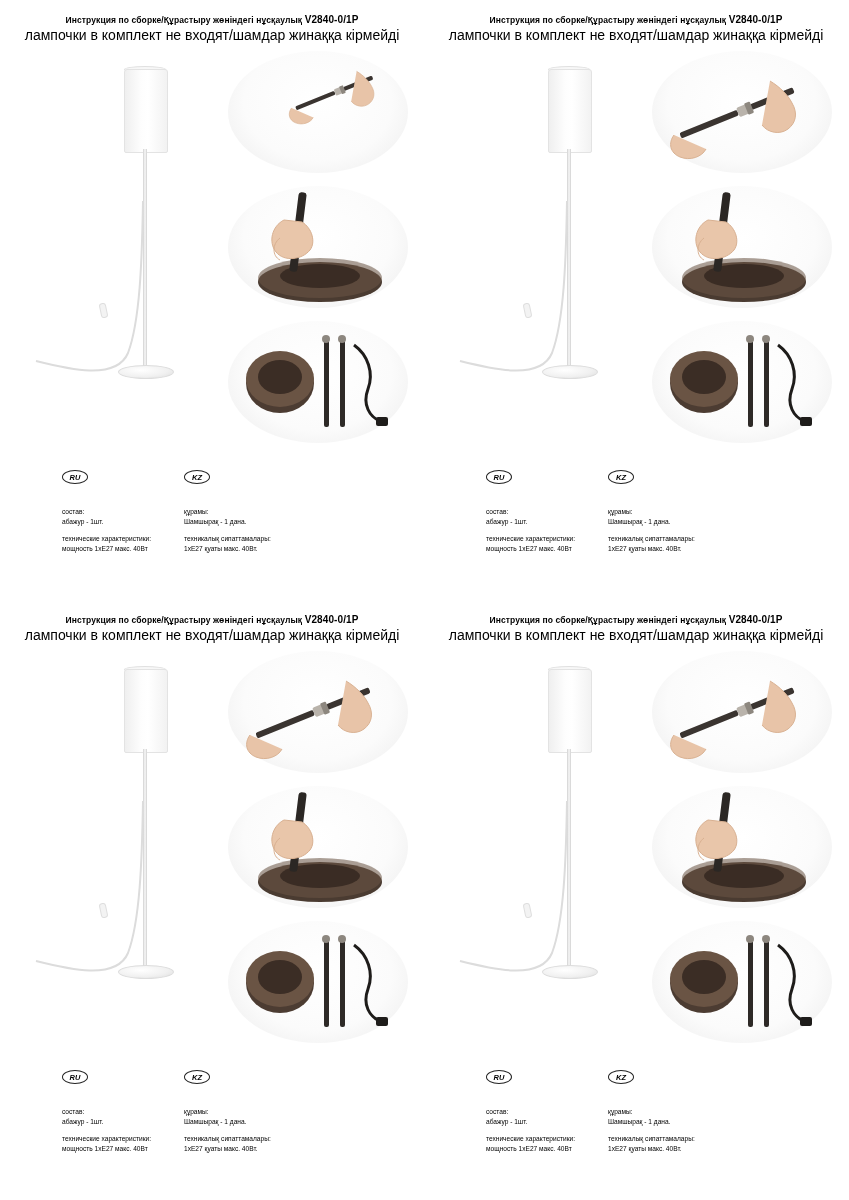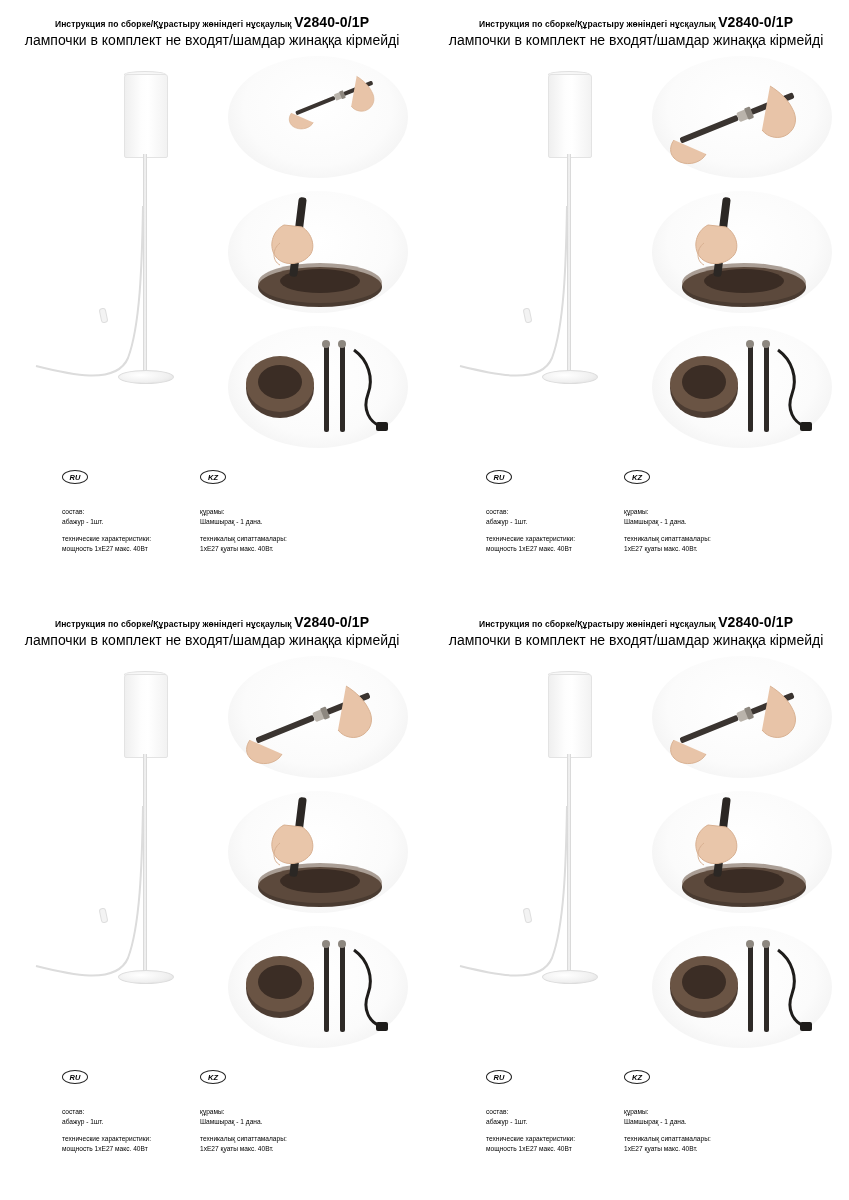--- a/index.html
+++ b/index.html
@@ -35,21 +35,21 @@
     text-align: center;
     padding-top: 14px;
   }
   .hdr .line1 {
     font-size: 8.5px;
     font-weight: bold;
     letter-spacing: .1px;
     white-space: nowrap;
   }
   .hdr .line1 .code {
-    font-size: 14px;
+    font-size: 10px;
     font-weight: bold;
   }
   .hdr .line2 {
     font-size: 14px;
     margin-top: 2px;
     white-space: nowrap;
   }
 
   
   .illus {
@@ -171,21 +171,21 @@
     top: 470px;
     width: 424px;
     height: 120px;
   }
   .lang-col {
     position: absolute;
     font-size: 6.8px;
     line-height: 1.45;
   }
   .lang-col.ru { left: 62px; width: 130px; }
-  .lang-col.kz { left: 200px; width: 180px; }
+  .lang-col.kz { left: 184px; width: 180px; }
   .lang-badge {
     width: 26px;
     height: 14px;
     border: 1px solid #222;
     border-radius: 50%;
     font-size: 7.5px;
     font-weight: bold;
     font-style: italic;
     text-align: center;
     line-height: 13px;

